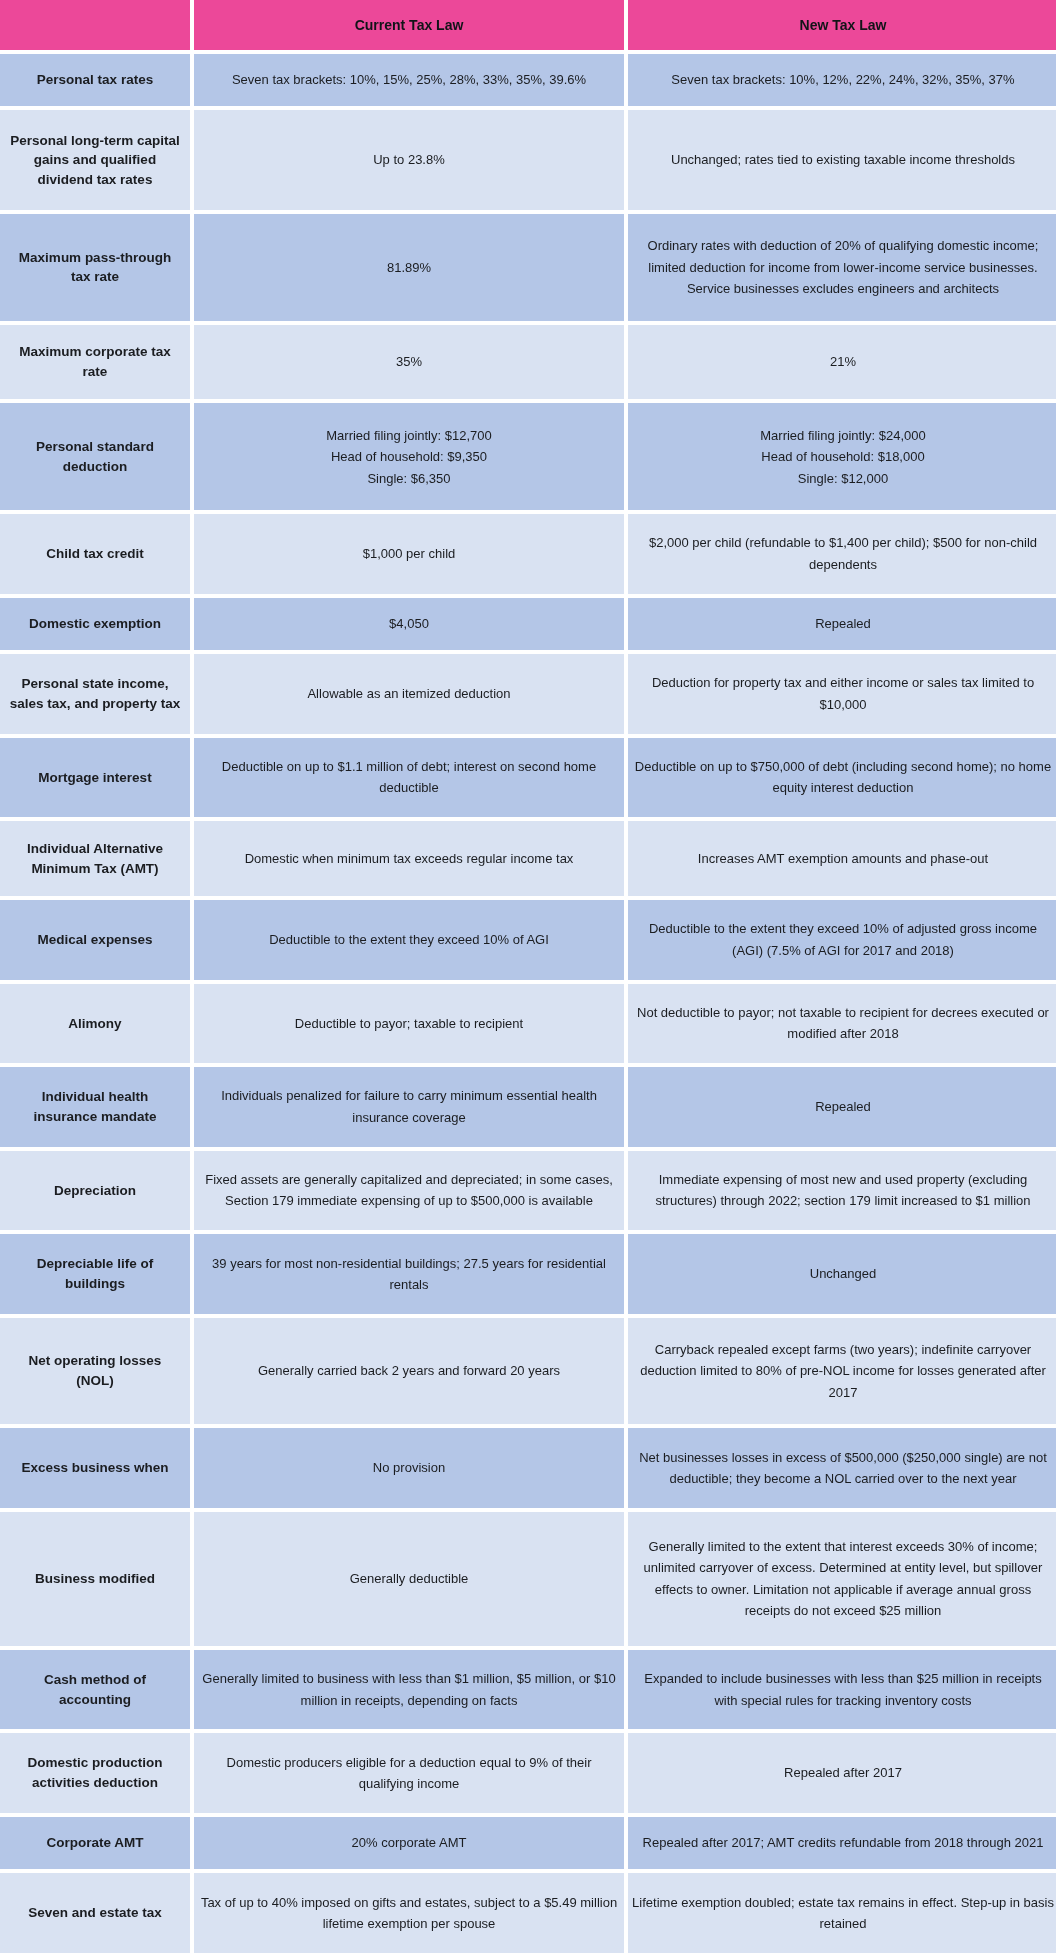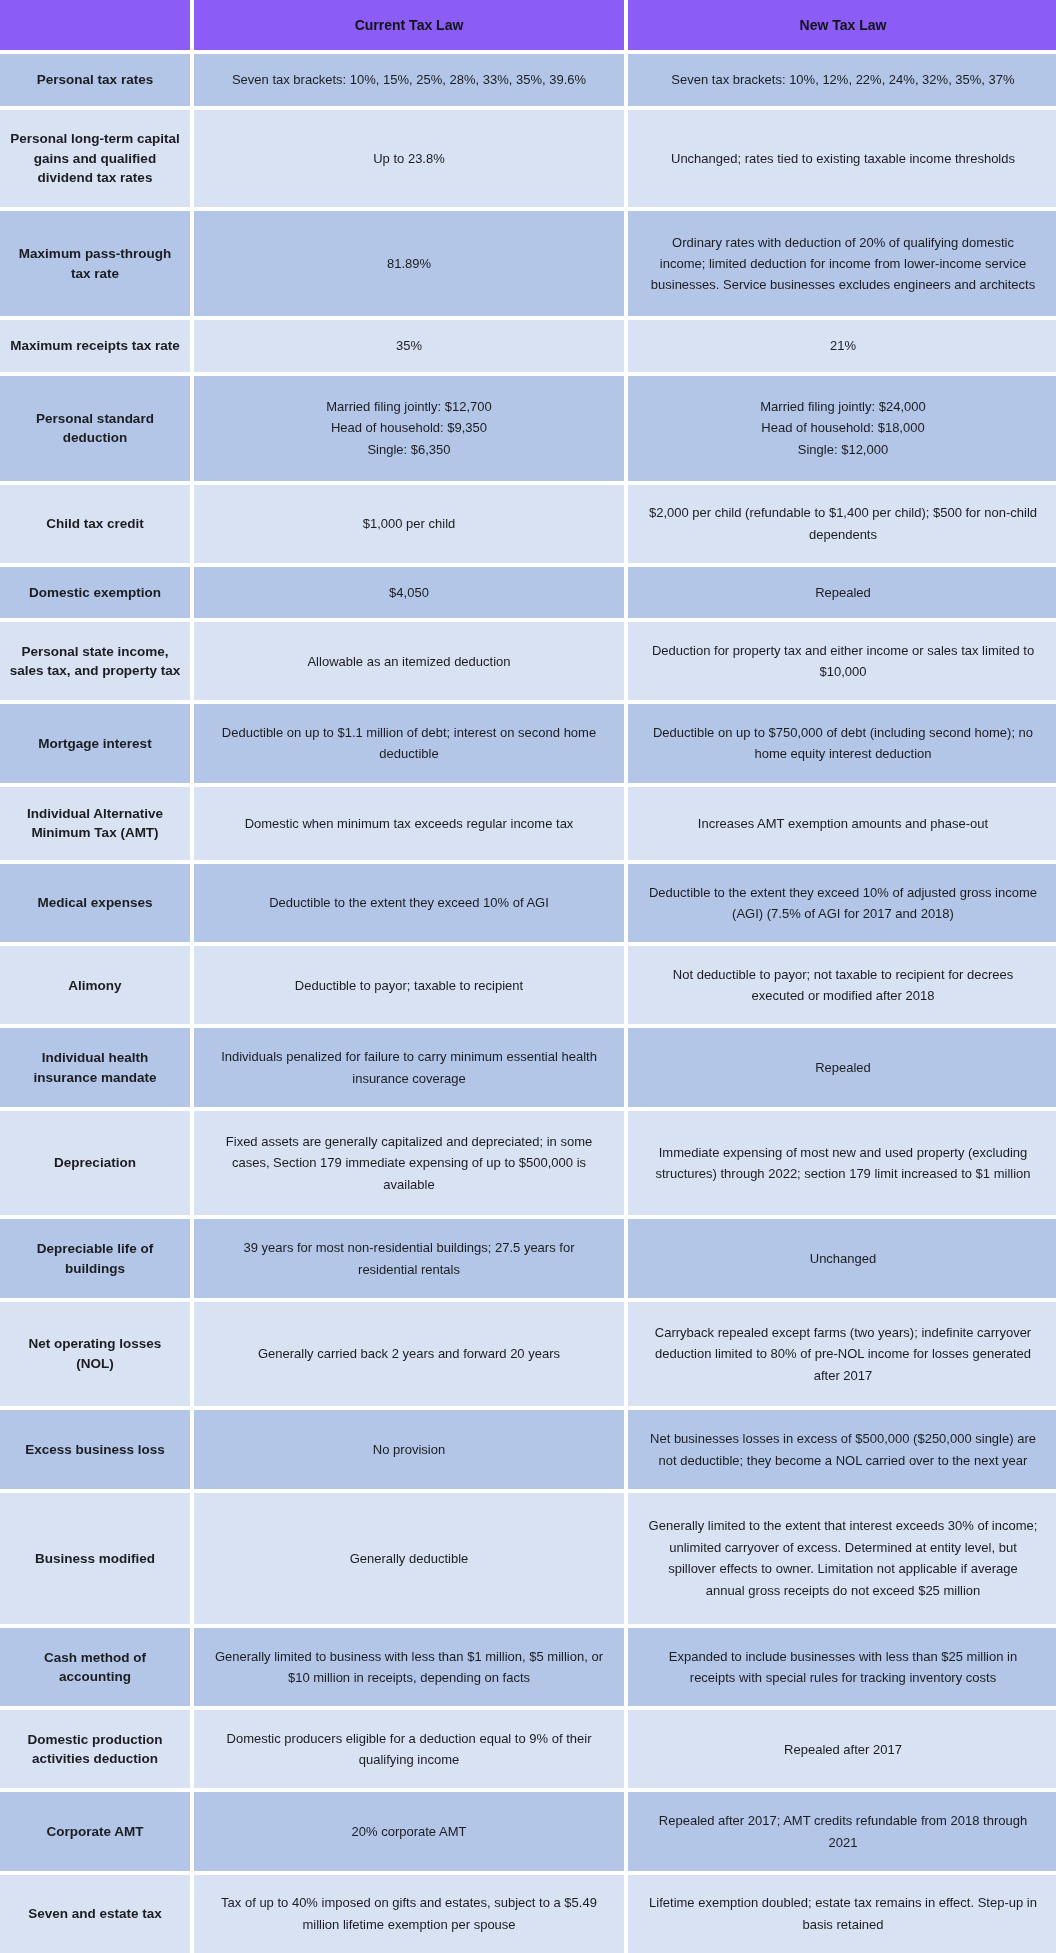--- a/index.html
+++ b/index.html
@@ -21,21 +21,21 @@
     width: 1064px;
     height: 1961px;
     margin: -4px;
     table-layout: fixed;
   }
   col.c-topic   { width: 190px; }
   col.c-current { width: 430px; }
   col.c-new     { width: 430px; }
 
   thead th {
-    background: #8b5cf6;
+    background: #ec4899;
     color: #111418;
     font-weight: bold;
     font-size: 14px;
     height: 42px;
     text-align: center;
     vertical-align: middle;
     padding: 4px 10px;
   }
   tbody th, tbody td {
     text-align: center;
@@ -47,21 +47,21 @@
     font-weight: bold;
     font-size: 13.5px;
     line-height: 1.45;
     padding: 10px 8px;
     margin-left: 48px;
   }
   tbody td {
     font-weight: normal;
     font-size: 13px;
     line-height: 1.65;
-    padding: 10px 20px;
+    padding: 10px 4px;
   }
   tbody tr:nth-child(odd)  th, tbody tr:nth-child(odd)  td { background: #B4C6E7; }
   tbody tr:nth-child(even) th, tbody tr:nth-child(even) td { background: #D9E2F2; }
 </style>
 </head>
 <body>
 
 <div class="crop">
   <table class="tax-table">
     <colgroup>
@@ -86,21 +86,21 @@
           <th>Personal long-term capital gains and qualified dividend tax rates</th>
           <td>Up to 23.8%</td>
           <td>Unchanged; rates tied to existing taxable income thresholds</td>
         </tr>
         <tr>
           <th>Maximum pass-through tax rate</th>
           <td>81.89%</td>
           <td>Ordinary rates with deduction of 20% of qualifying domestic income; limited deduction for income from lower-income service businesses. Service businesses excludes engineers and architects</td>
         </tr>
         <tr>
-          <th>Maximum receipts tax rate</th>
+          <th>Maximum corporate tax rate</th>
           <td>35%</td>
           <td>21%</td>
         </tr>
         <tr>
           <th>Personal standard deduction</th>
           <td>Married filing jointly: $12,700
 Head of household: $9,350
 Single: $6,350</td>
           <td>Married filing jointly: $24,000
 Head of household: $18,000
@@ -155,21 +155,21 @@
           <th>Depreciable life of buildings</th>
           <td>39 years for most non-residential buildings; 27.5 years for residential rentals</td>
           <td>Unchanged</td>
         </tr>
         <tr>
           <th>Net operating losses (NOL)</th>
           <td>Generally carried back 2 years and forward 20 years</td>
           <td>Carryback repealed except farms (two years); indefinite carryover deduction limited to 80% of pre-NOL income for losses generated after 2017</td>
         </tr>
         <tr>
-          <th>Excess business loss</th>
+          <th>Excess business when</th>
           <td>No provision</td>
           <td>Net businesses losses in excess of $500,000 ($250,000 single) are not deductible; they become a NOL carried over to the next year</td>
         </tr>
         <tr>
           <th>Business modified</th>
           <td>Generally deductible</td>
           <td>Generally limited to the extent that interest exceeds 30% of income; unlimited carryover of excess. Determined at entity level, but spillover effects to owner. Limitation not applicable if average annual gross receipts do not exceed $25 million</td>
         </tr>
         <tr>
           <th>Cash method of accounting</th>

